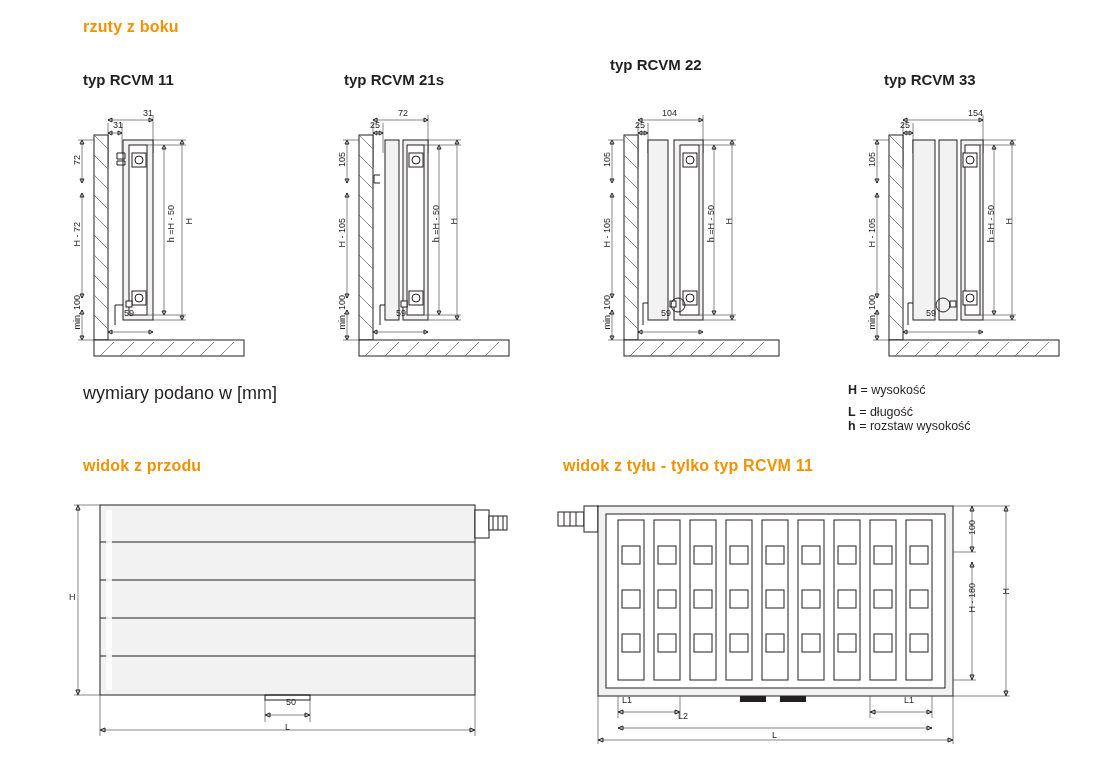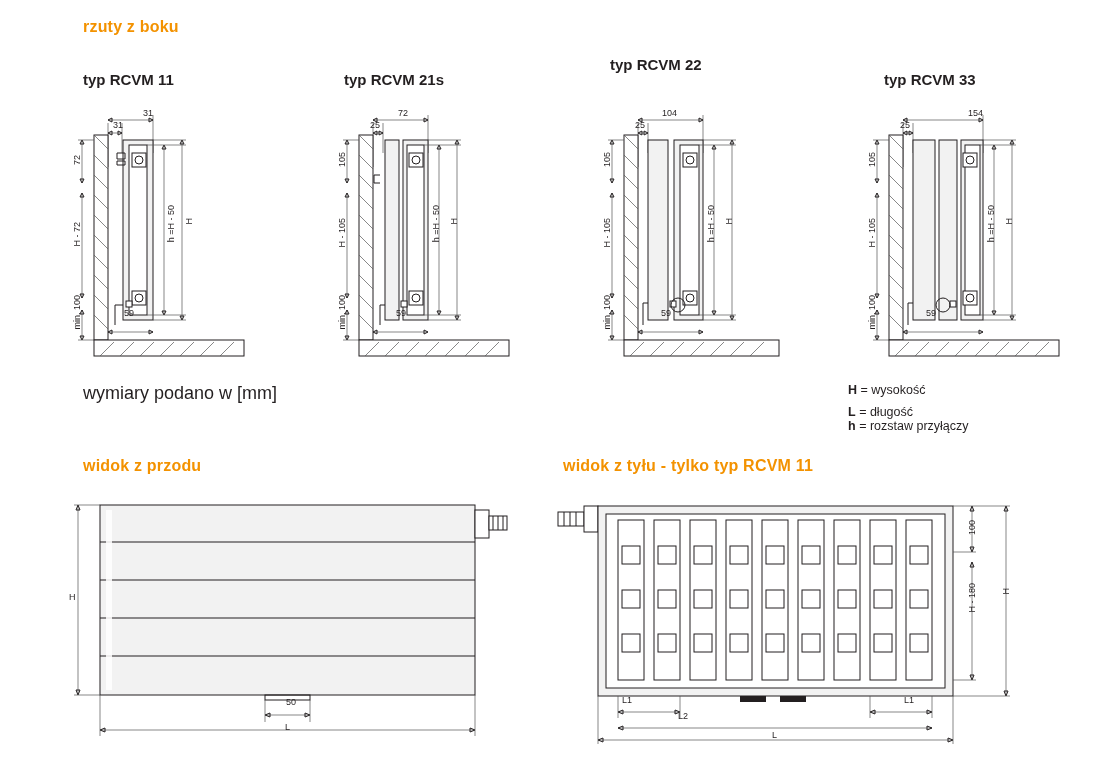--- a/index.html
+++ b/index.html
@@ -378,21 +378,21 @@
   <div class="legend-line" style="margin-bottom:8px;">
     <b>H</b>
     <span>= wysokość</span>
   </div>
   <div class="legend-line" style="">
     <b>L</b>
     <span>= długość</span>
   </div>
   <div class="legend-line">
     <b>h</b>
-    <span>= rozstaw przyłączy</span>
+    <span>= rozstaw wysokość</span>
   </div>
 </div>
 
 <div class="abs heading" style="left:83px;top:457px;">widok z przodu</div>
 
 <div class="abs" style="left:60px;top:490px;">
   <svg width="480" height="250" viewBox="0 0 480 250">
 
     <rect class="panelfill" x="40" y="15" width="375" height="190"></rect>
     <line class="ln" x1="40" y1="52" x2="415" y2="52"></line>

